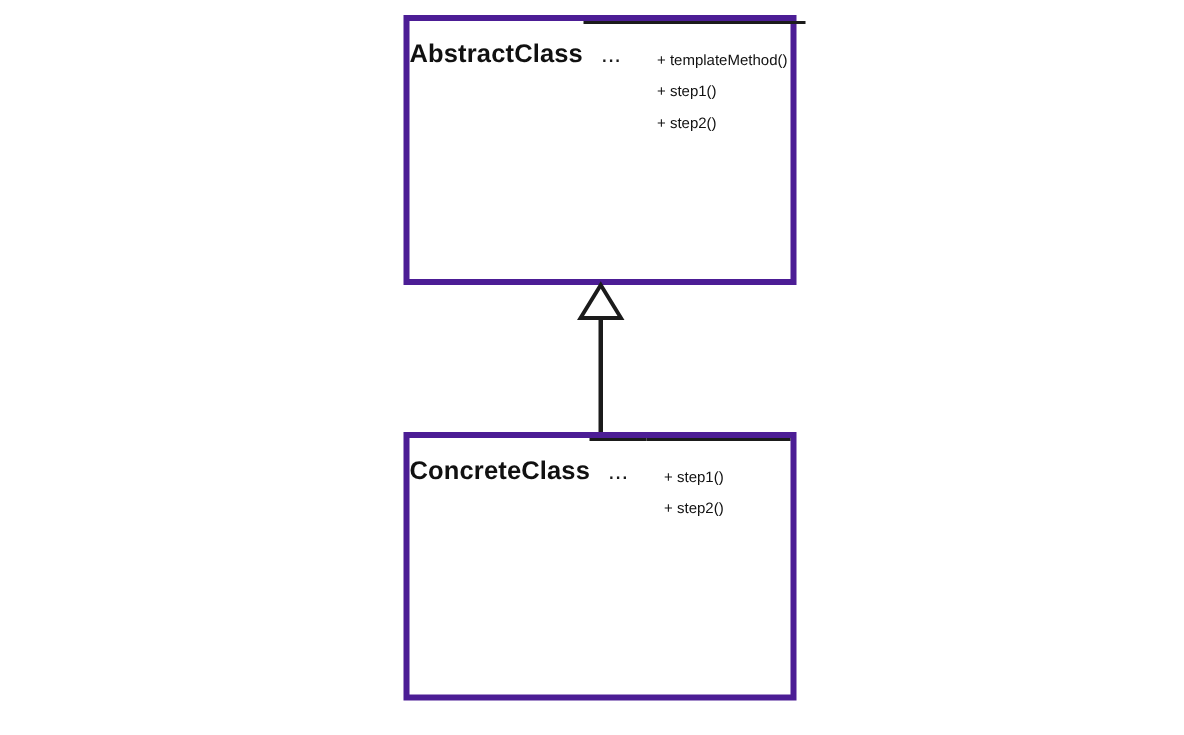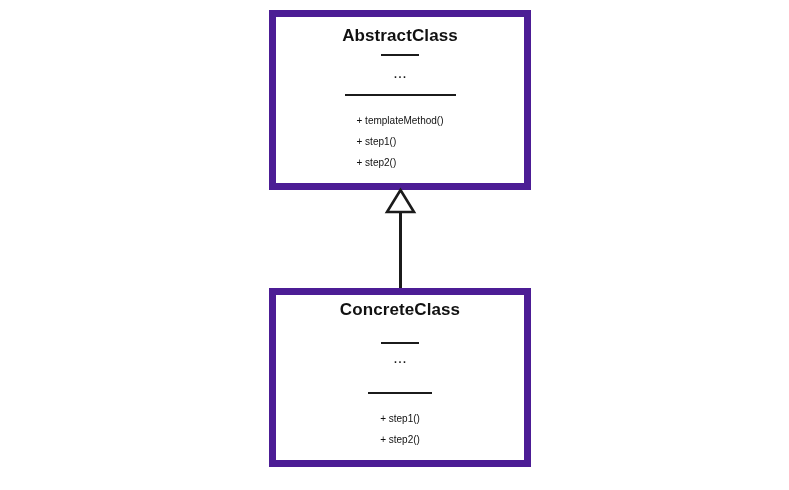--- a/index.html
+++ b/index.html
@@ -19,24 +19,22 @@
     width: 789px;
     height: 490px;
     background: #ffffff;
   }
 
   
   .uml-class {
     position: absolute;
     box-sizing: border-box;
     background: #ffffff;
-    border: 7px solid #4c1d95;
+    border: 4px solid #4c1d95;
     display: flex;
-    flex-direction: column;
-    align-items: center;
   }
   .uml-class .compartment {
     box-sizing: border-box;
     position: relative;
   }
   .uml-class .compartment + .compartment {
     border-top: 2px solid #1b1b1b;
   }
 
   .compartment-title {
@@ -110,21 +108,21 @@
 
     <div class="compartment compartment-methods">
       <ul class="member-list">
         <li class="member-item">+ templateMethod()</li>
         <li class="member-item">+ step1()</li>
         <li class="member-item">+ step2()</li>
       </ul>
     </div>
   </div>
 
-  <div class="uml-class" id="box-concrete" style="left:269px; top:288px; width:262px; height:179px;gap:17px;">
+  <div class="uml-class" id="box-concrete" style="left:269px; top:288px; width:262px; height:179px;">
 
     <div class="compartment compartment-title">
       <span class="class-name">ConcreteClass</span>
     </div>
 
     <div class="compartment compartment-attributes">
       <span class="attr-ellipsis">...</span>
     </div>
 
     <div class="compartment compartment-methods">

